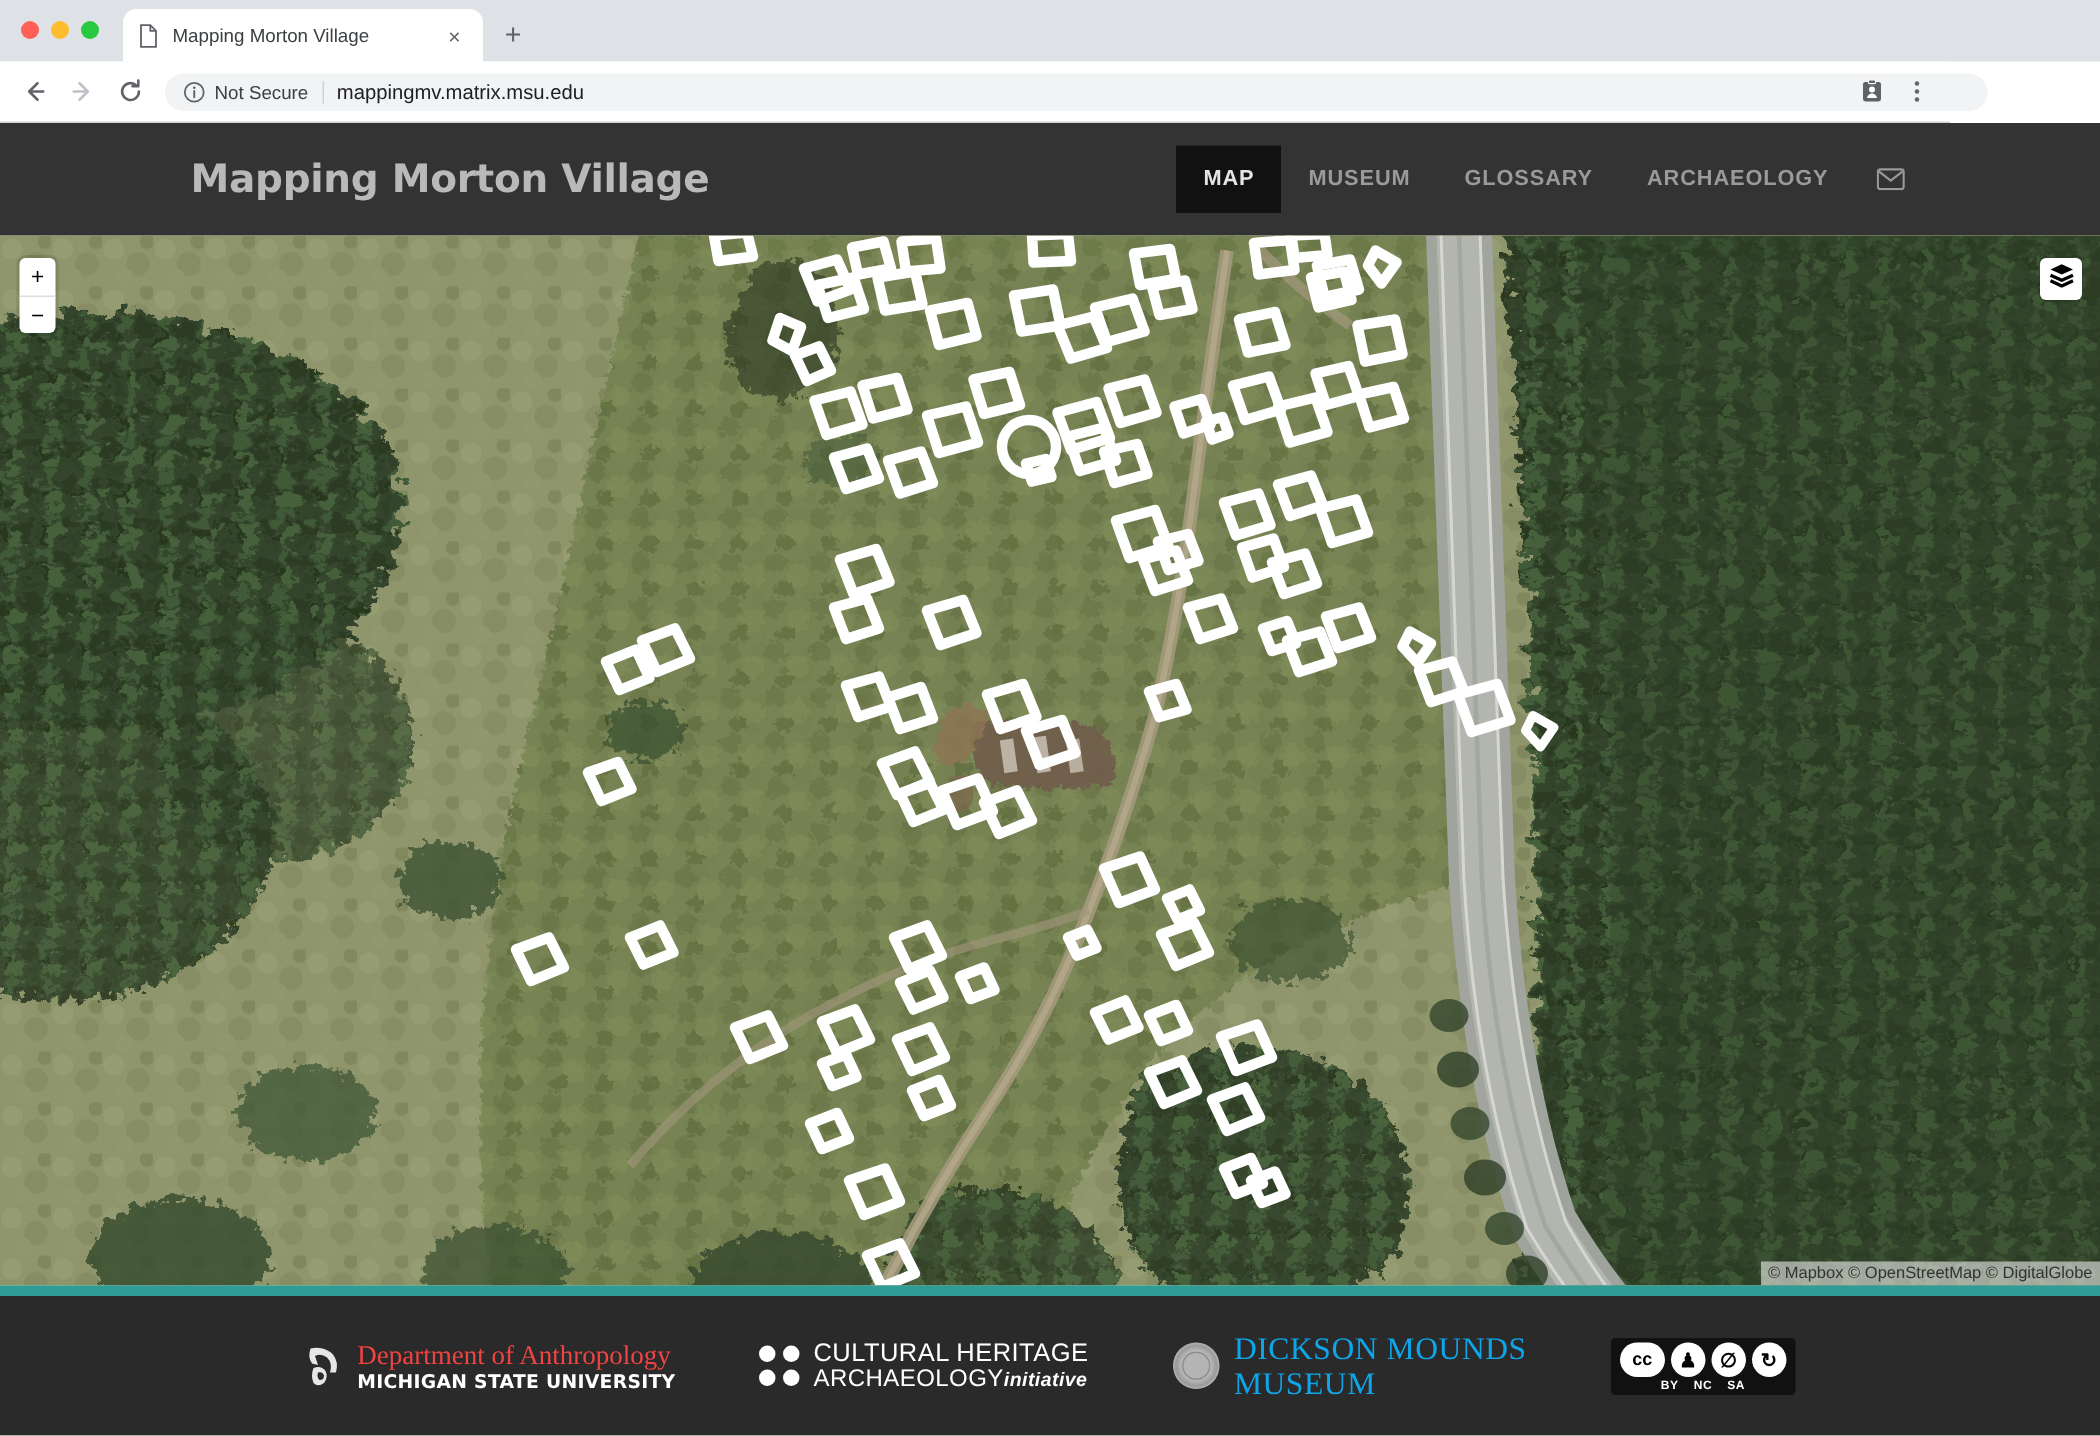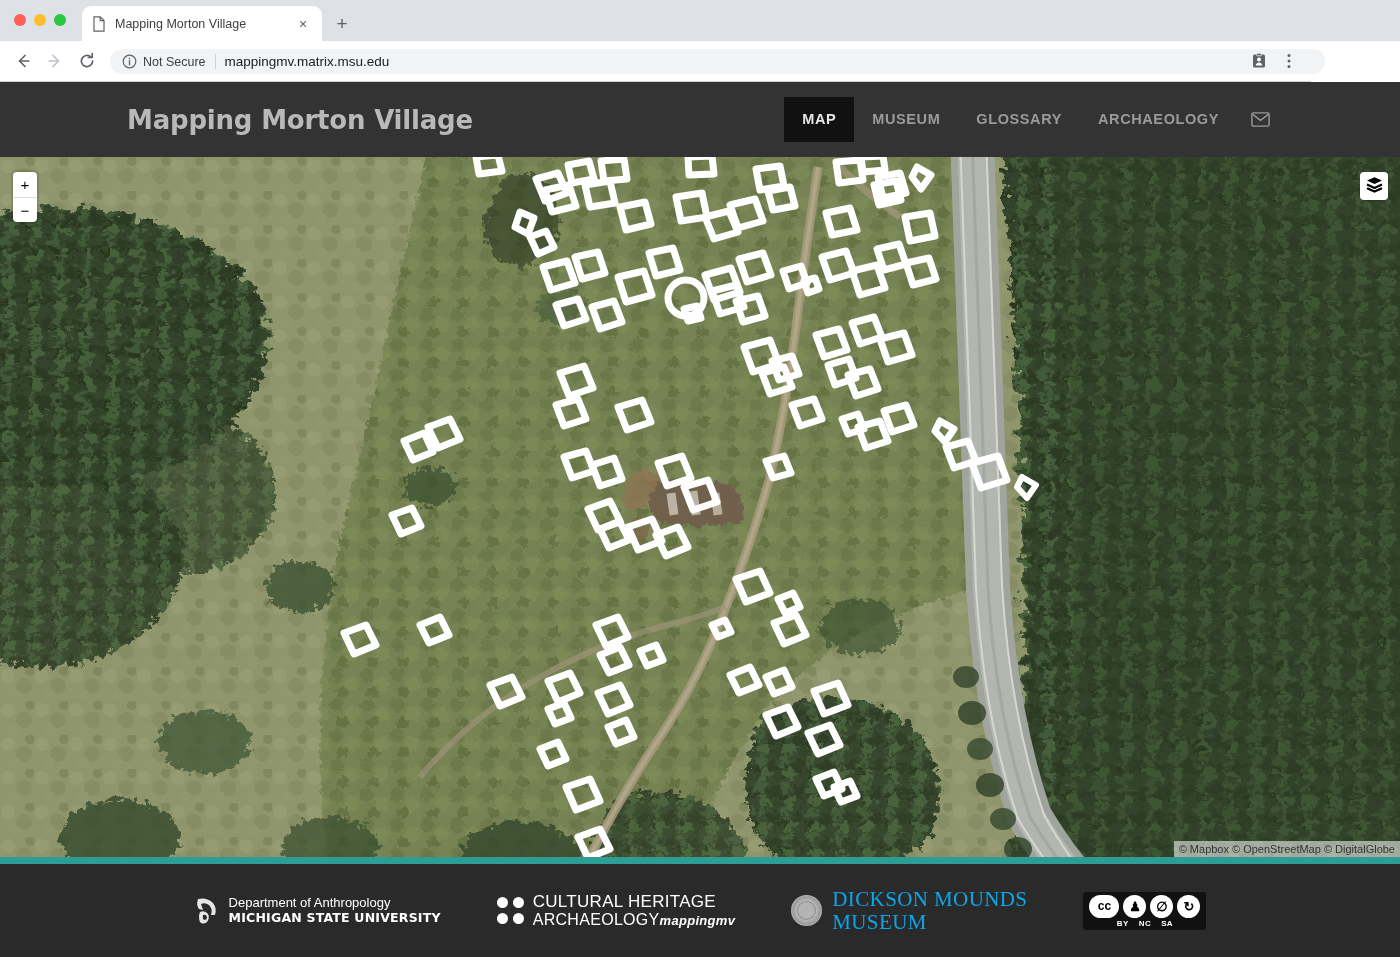--- a/index.html
+++ b/index.html
@@ -19,21 +19,21 @@
        border-radius:9px 9px 0 0;display:flex;align-items:center;padding:0 10px;box-sizing:border-box;}
   .tab-favicon{width:14px;height:16px;flex:none;position:relative;margin-right:9px;}
   .tab-favicon svg{display:block;}
   .tab-title{font-size:12.5px;color:#3c4043;white-space:nowrap;overflow:hidden;text-overflow:ellipsis;flex:1;}
   .tab-close{width:18px;height:18px;flex:none;display:flex;align-items:center;justify-content:center;
              color:#5f6368;font-size:14px;line-height:1;}
   .newtab{position:absolute;left:332px;top:14px;width:20px;height:20px;color:#5f6368;
           font-size:19px;line-height:20px;text-align:center;}
 
   .toolbar{position:absolute;left:0;top:41px;width:1300px;height:40px;background:#fff;
-           border-bottom:1px solid #cfd2d5;padding-left:11px;}
+           border-bottom:1px solid #cfd2d5;}
   .navbtn{position:absolute;top:10px;width:20px;height:20px;color:#5f6368;display:flex;
           align-items:center;justify-content:center;}
   .navbtn.back{left:13px;}
   .navbtn.fwd{left:45px;color:#bdc1c6;}
   .navbtn.reload{left:77px;}
   .omnibox{position:absolute;left:110px;top:8px;width:1215px;height:25px;background:#f1f3f4;
            border-radius:13px;display:flex;align-items:center;padding:0 12px;box-sizing:border-box;}
   .info-icon{width:15px;height:15px;flex:none;margin-right:6px;color:#5f6368;}
   .notsecure{font-size:12.5px;color:#3c4043;white-space:nowrap;}
   .url-div{width:1px;height:15px;background:#cfd2d5;margin:0 9px;flex:none;}
@@ -68,21 +68,21 @@
   .attrib{position:absolute;right:0;bottom:0;background:rgba(255,255,255,.55);
           font-size:11px;color:#333;padding:2px 5px;white-space:nowrap;}
 
   
   .teal{position:absolute;left:0;top:857px;width:1400px;height:7px;background:#2d9d95;}
   .footer{position:absolute;left:0;top:864px;width:1400px;height:93px;background:#2a2a2a;}
   .logos{position:absolute;left:0;top:0;width:1400px;height:93px;display:flex;
          align-items:center;justify-content:center;gap:56px;}
   .logo{display:flex;align-items:center;color:#e9e9e9;}
   .logo-msu .spartan{width:26px;height:30px;margin-right:9px;flex:none;}
-  .msu-l1{font-size:13px;line-height:1.12;font-family:Liberation Sans, sans-serif;color:#ffffff;}
+  .msu-l1{font-size:18px;line-height:1.12;font-family:Liberation Serif, serif;color:#ef4444;}
   .msu-l2{font-size:12.5px;font-weight:bold;letter-spacing:.2px;line-height:1.12;
           font-family:"DejaVu Sans",sans-serif;color:#ffffff;}
   .chi-dots{display:grid;grid-template-columns:11px 11px;grid-template-rows:11px 11px;
             gap:5px;margin-right:9px;flex:none;}
   .chi-dots i{background:#fff;border-radius:50%;display:block;width:11px;height:11px;}
   .chi-l1{font-size:17px;letter-spacing:.3px;line-height:1.08;color:#fff;
           font-family:"Liberation Sans",sans-serif;}
   .chi-l2{font-size:16px;letter-spacing:.3px;line-height:1.08;color:#fff;
           font-family:"Liberation Sans",sans-serif;}
   .chi-l2 em{font-style:italic;font-weight:bold;font-size:13px;}
@@ -447,21 +447,21 @@
 
       <div class="logo logo-chi">
         <span class="chi-dots">
           <i></i>
             <i></i>
             <i></i>
             <i></i>
         </span>
         <span>
           <span class="chi-l1" style="display:block">CULTURAL HERITAGE</span>
-          <span class="chi-l2" style="display:block"><span>ARCHAEOLOGY</span><em>mappingmv</em></span>
+          <span class="chi-l2" style="display:block"><span>ARCHAEOLOGY</span><em>initiative</em></span>
         </span>
       </div>
 
       <div class="logo logo-dmm">
         <span class="seal">
             <span class="seal-in"></span>
           </span>
         <span>
           <span class="dmm-l1" style="display:block">DICKSON MOUNDS</span>
           <span class="dmm-l2" style="display:block">MUSEUM</span>

